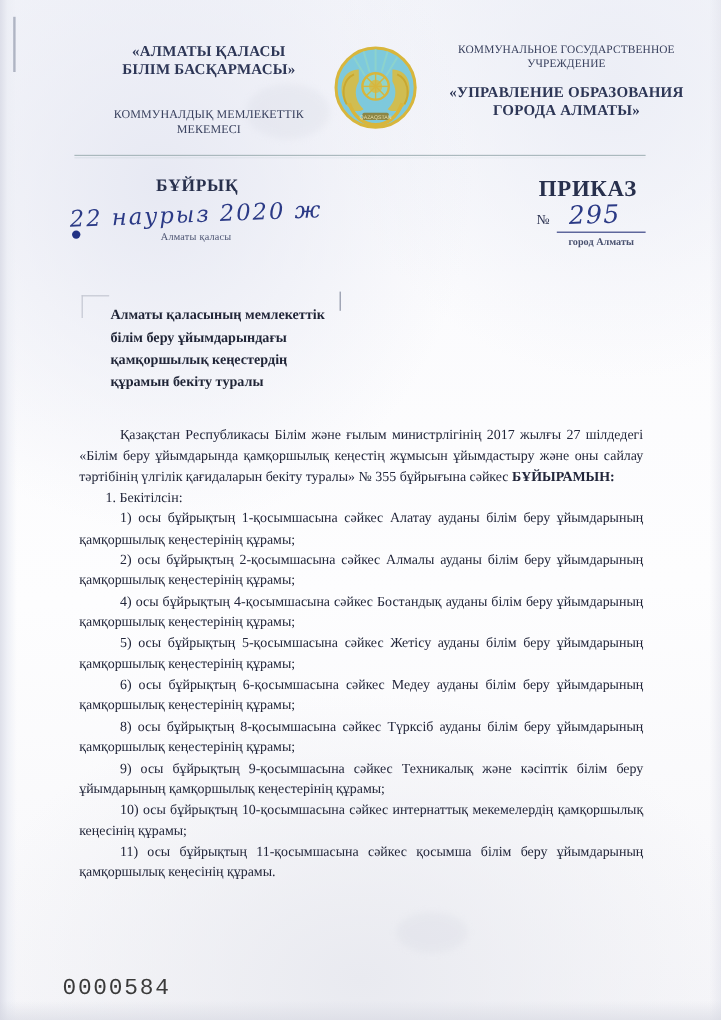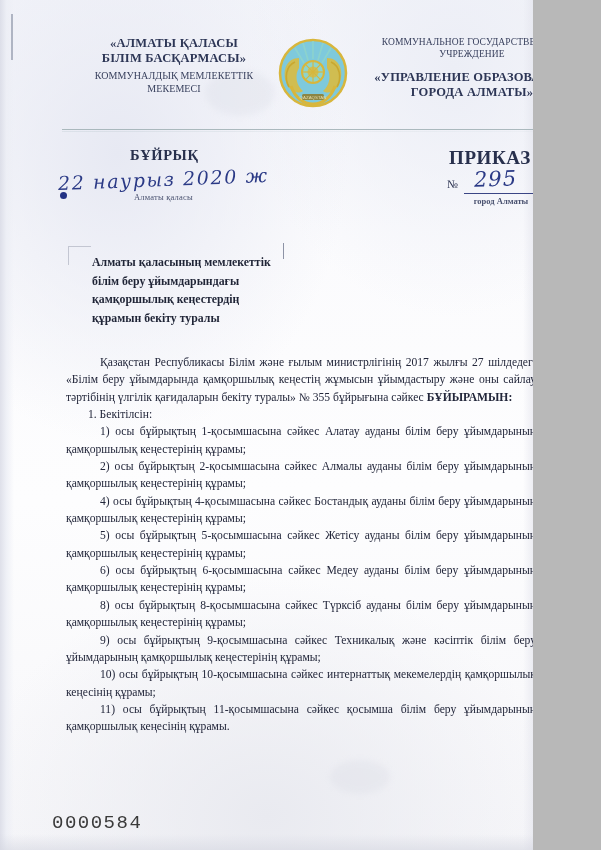--- a/index.html
+++ b/index.html
@@ -5,21 +5,21 @@
   html, body {
     margin: 0;
     padding: 0;
     background: #b8b8b8;
   }
   body {
     font-family: "Liberation Serif", serif;
   }
   #page {
     position: relative;
-    width: 533px;
+    width: 601px;
     height: 850px;
     overflow: hidden;
     background:
       radial-gradient(ellipse 70% 55% at 22% 18%, #e7e9f3 0%, rgba(231,233,243,0) 62%),
       radial-gradient(ellipse 60% 45% at 85% 8%, #eceef6 0%, rgba(236,238,246,0) 65%),
       radial-gradient(ellipse 80% 40% at 50% 96%, #e9eaf0 0%, rgba(233,234,240,0) 70%),
       linear-gradient(178deg, #f4f5fa 0%, #fbfbfd 28%, #fdfdfe 58%, #f6f6f9 100%);
   }
 
   
@@ -72,21 +72,21 @@
     text-align: center;
     color: #2d3656;
   }
   .org-left .ttl {
     font-weight: bold;
     font-size: 12.5px;
     line-height: 15px;
     letter-spacing: .2px;
   }
   .org-left .sub {
-    margin-top: 4px;
+    margin-top: 24px;
     font-size: 10px;
     line-height: 12.5px;
     letter-spacing: .1px;
     color: #39415e;
   }
   .org-right {
     position: absolute;
     left: 360px; top: 36px;
     width: 224px;
     text-align: center;

